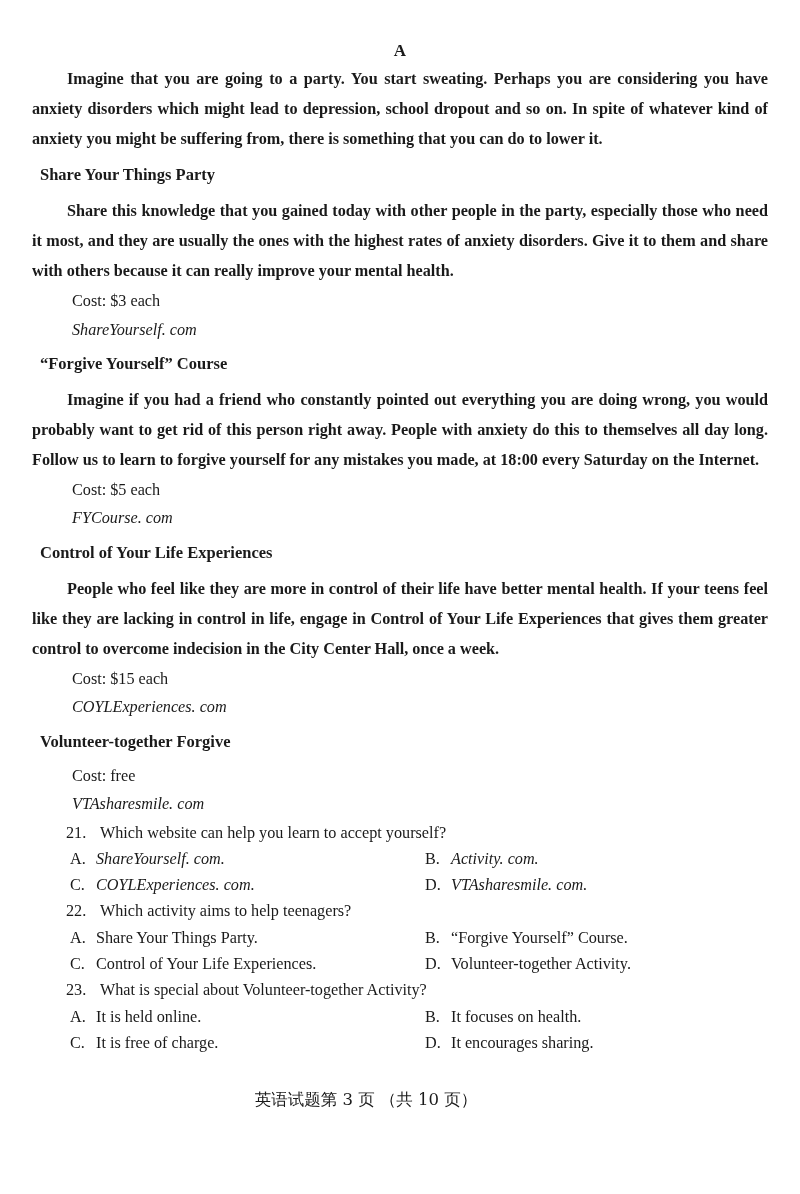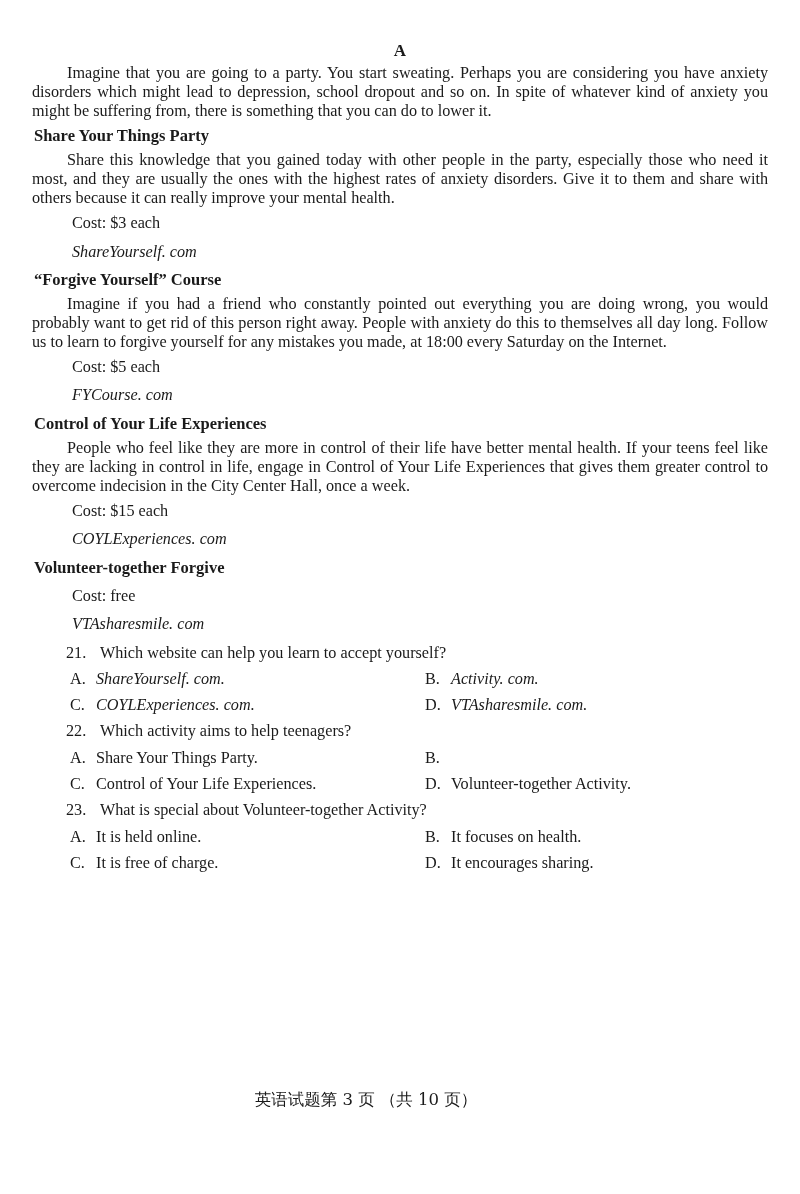--- a/index.html
+++ b/index.html
@@ -7,25 +7,26 @@
     width: 800px; height: 1194px; overflow: hidden; position: relative;
     font-family: "Liberation Serif", "DejaVu Serif", serif;
     color: #1a1a1a;
   }
   .page { position: absolute; left: 32px; top: 38px; width: 736px; }
   .section-letter {
     text-align: center; font-weight: bold; font-size: 17px;
     line-height: 26px; height: 26px;
   }
   .para {
-    font-size: 16.2px; line-height: 19px; text-align: justify;
+    font-size: 16.2px; line-height: 30px; text-align: justify;
     text-indent: 35px; margin: 0;
     text-align-last: left;
+    font-weight: bold;
   }
-  .heading { font-weight: bold; font-size: 16.5px; line-height: 26.3px; margin: 2px; }
+  .heading { font-weight: bold; font-size: 16.5px; line-height: 26.3px; margin: 8px; }
   .detail { font-size: 16.2px; line-height: 26.3px; padding-left: 38px; margin: 2px; }
   .site { font-style: italic; }
   .question { font-size: 16.2px; line-height: 26.3px; margin: 0; display: flex; }
   .qnum { width: 34px; flex: none; margin-left: 34px; }
   .options { display: grid; grid-template-columns: 355px 350px; padding-left: 38px; }
   .opt { font-size: 16.2px; line-height: 26.3px; display: flex; }
   .opt-letter { width: 26px; flex: none; }
   .opt-text.italic { font-style: italic; }
   .footer {
     position: absolute; left: 0; width: 732px; top: 1087px;
@@ -97,20 +98,21 @@
       <span class="qnum">22.</span>
       <span>Which activity aims to help teenagers?</span>
     </div>
     <div class="options">
       <div class="opt">
           <span class="opt-letter">A.</span>
           <span class="opt-text">Share Your Things Party.</span>
         </div>
       <div class="opt">
           <span class="opt-letter">B.</span>
+          <span class="opt-text">“Forgive Yourself” Course.</span>
         </div>
       <div class="opt">
           <span class="opt-letter">C.</span>
           <span class="opt-text">Control of Your Life Experiences.</span>
         </div>
       <div class="opt">
           <span class="opt-letter">D.</span>
           <span class="opt-text">Volunteer-together Activity.</span>
         </div>
     </div>

